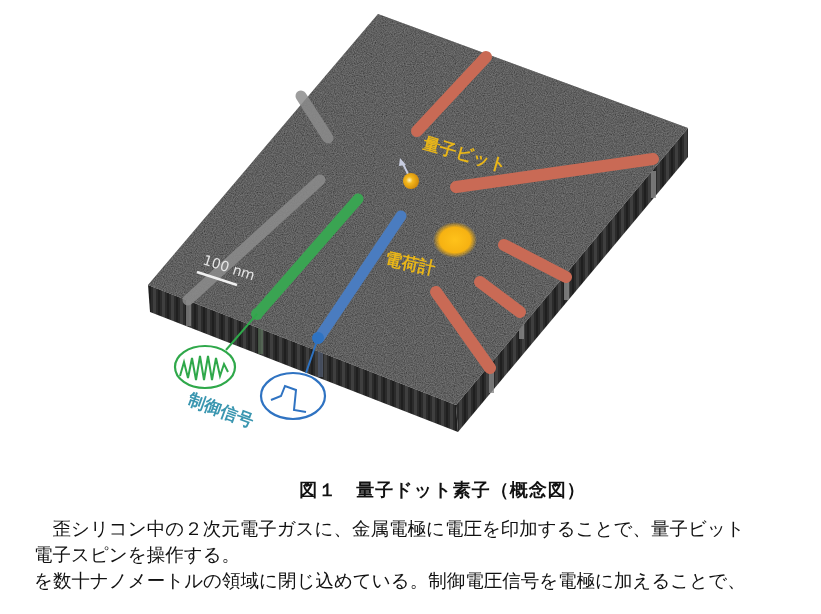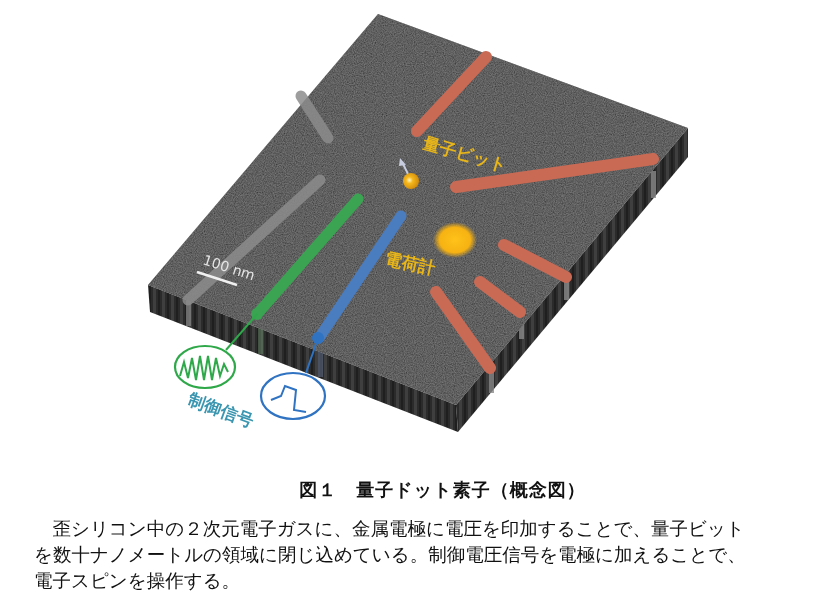--- a/index.html
+++ b/index.html
@@ -99,15 +99,15 @@
       <polyline fill="none" stroke="#2f73c2" stroke-width="2" points="271,400 281,396 285,386 296,390 294,410 306,412"></polyline>
     </g>
     <text class="lbl" x="187" y="404" font-size="17" fill="#3a96b0" transform="rotate(20 187 404)">制御信号</text>
   </svg>
 </div>
 
 <div class="caption-title">図１　量子ドット素子（概念図）</div>
 
 <div class="caption-body">
   <p class="indent">歪シリコン中の２次元電子ガスに、金属電極に電圧を印加することで、量子ビット</p>
+  <p>電子スピンを操作する。</p>
   <p>を数十ナノメートルの領域に閉じ込めている。制御電圧信号を電極に加えることで、</p>
-  <p>電子スピンを操作する。</p>
 </div>
 
 </body></html>

